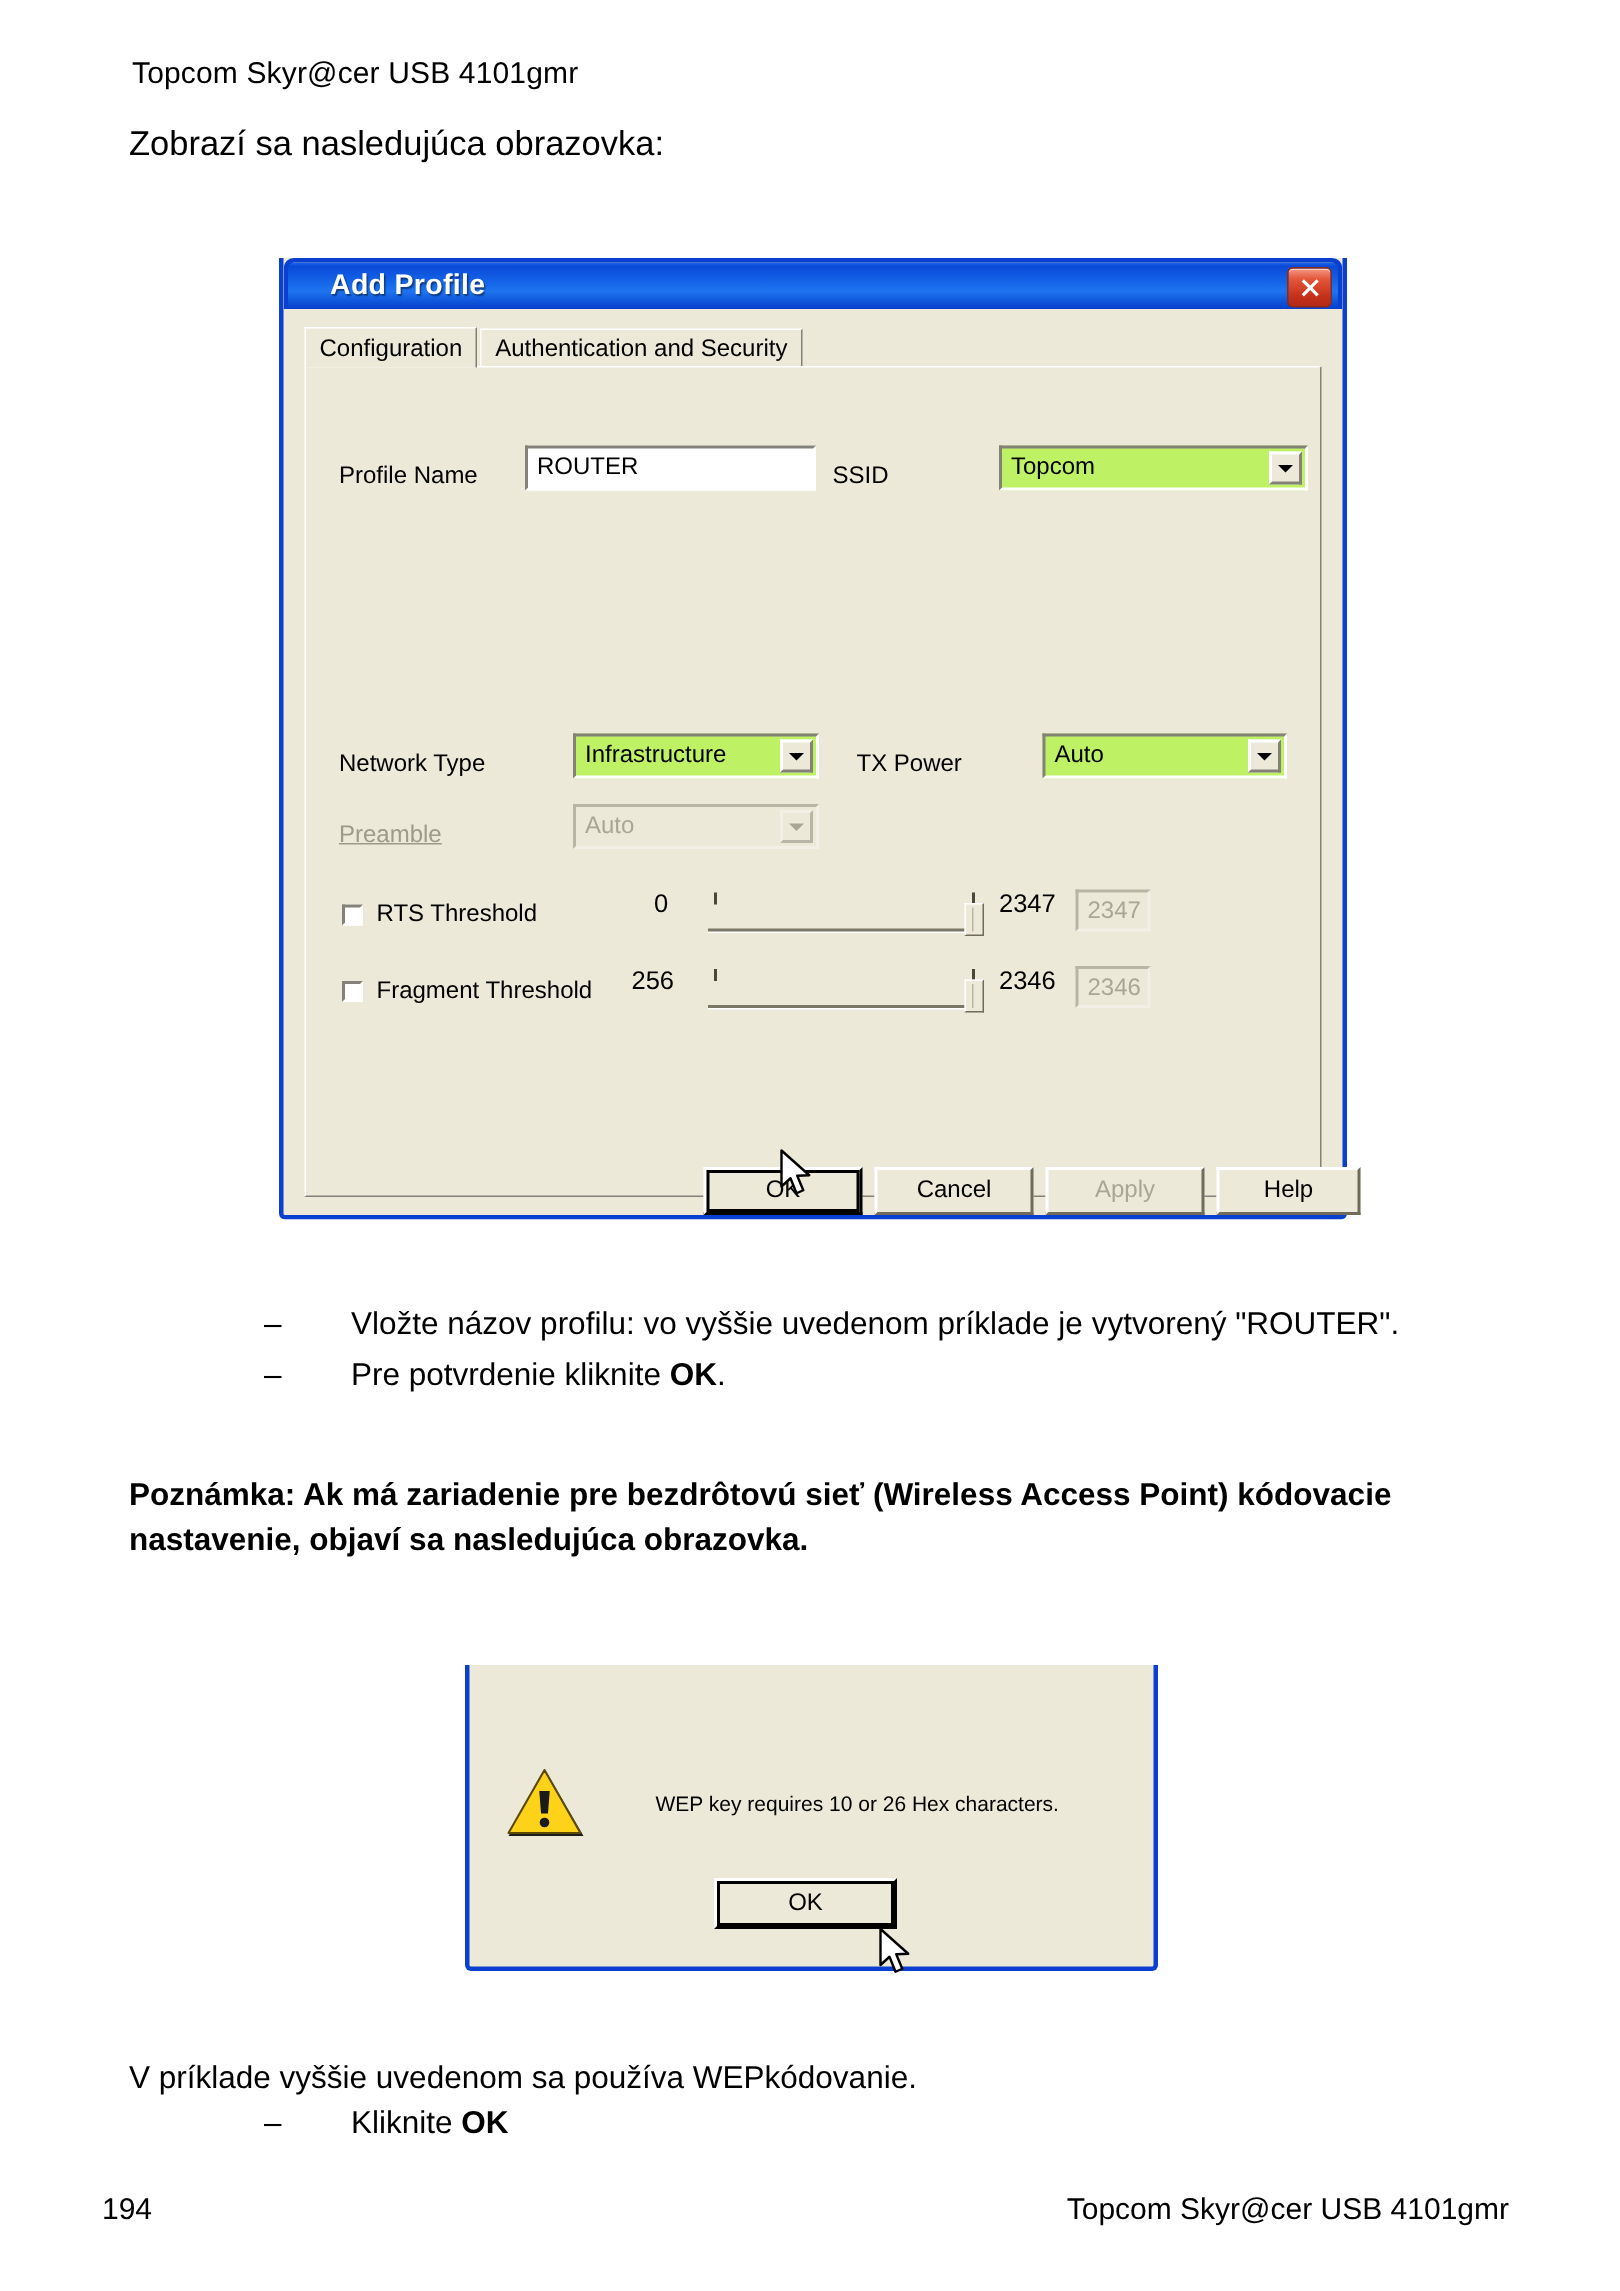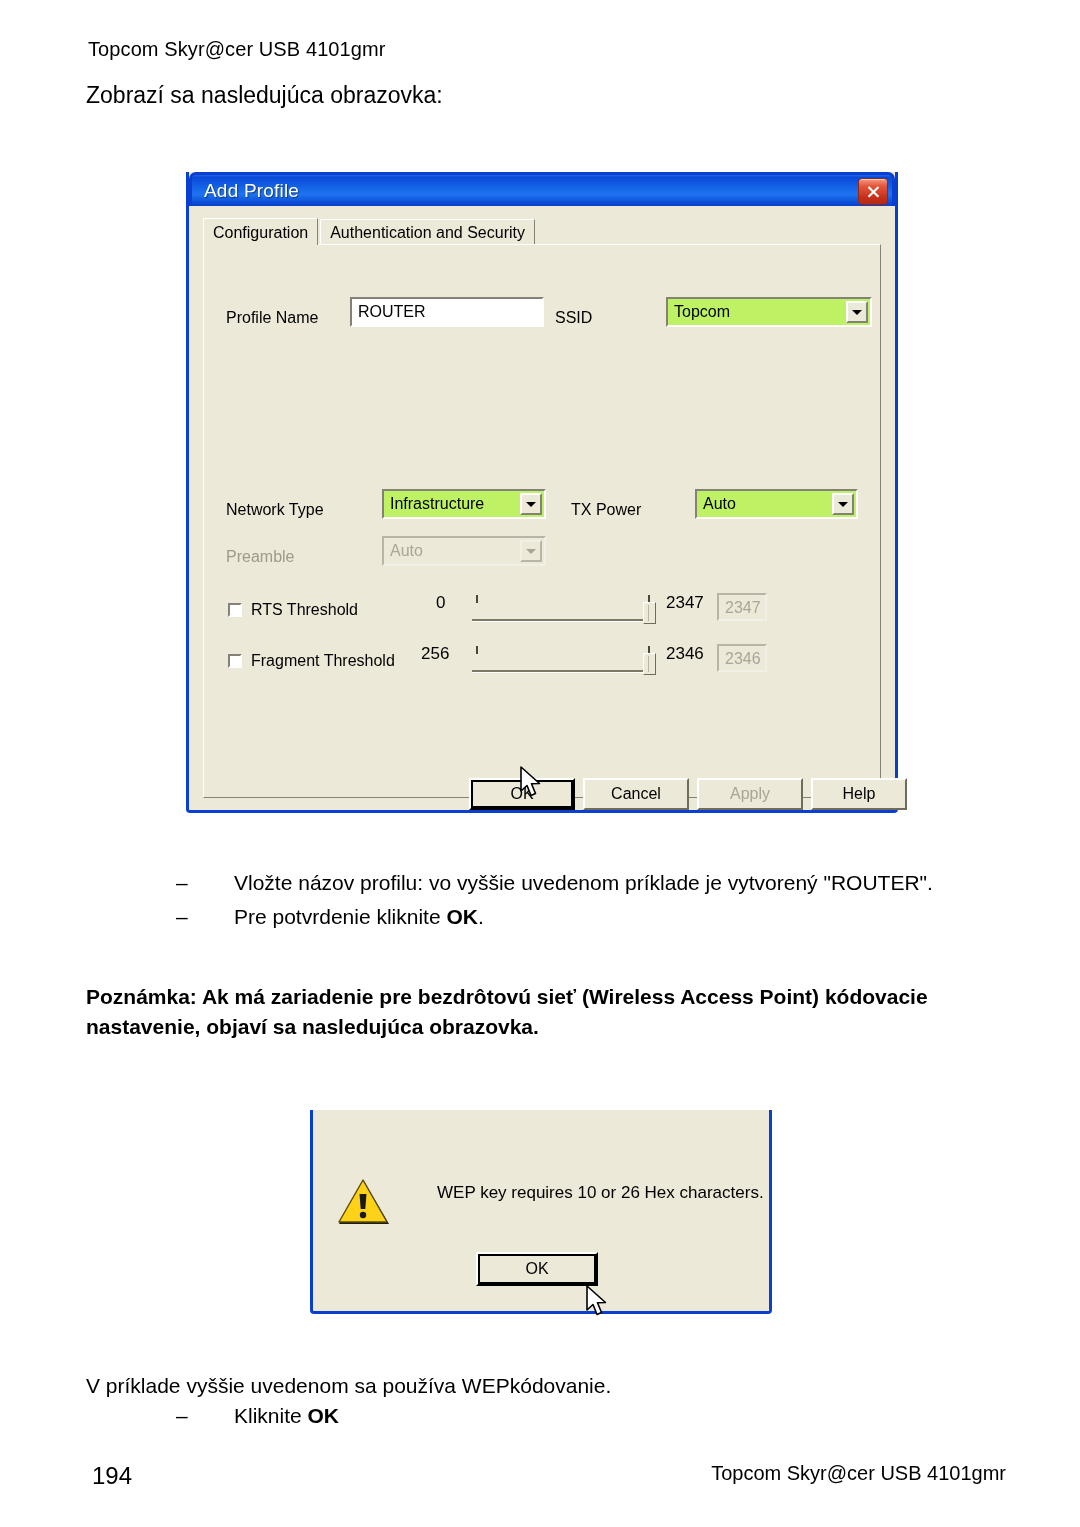--- a/index.html
+++ b/index.html
@@ -64,22 +64,22 @@
   .after-bullet {
     position: absolute;
     left: 176px; top: 1404px;
     font-size: 21px;
     display: flex;
   }
   .after-bullet .bullet-dash { width: 58px; flex: 0 0 58px; }
 
   .footer-page {
     position: absolute;
-    left: 92px; top: 1462px;
-    font-size: 24px;
+    left: 68px; top: 1462px;
+    font-size: 20px;
   }
   .footer-title {
     position: absolute;
     right: 74px; top: 1462px;
     font-size: 20px;
   }
 
   
   .xp-window {
     position: absolute;
@@ -95,23 +95,23 @@
     border: 3px solid #0a3fd0;
     border-bottom: none;
     border-radius: 7px 7px 0 0;
     box-sizing: border-box;
     display: flex;
     align-items: center;
     position: relative;
   }
   .xp-title {
     color: #fff;
-    font-weight: normal;
+    font-weight: bold;
     font-size: 19px;
-    margin-left: 12px;
+    margin-left: 28px;
     text-shadow: 1px 1px 1px rgba(0,0,0,.45);
     letter-spacing: .2px;
   }
   .xp-close {
     position: absolute;
     right: 4px; top: 3px;
     width: 28px; height: 25px;
     border-radius: 4px;
     background: linear-gradient(180deg,#f49a86 0%,#e4573a 28%,#c4301a 75%,#b52a16 100%);
     border: 1px solid #8d2a17;
@@ -181,21 +181,21 @@
     box-sizing: border-box;
   }
 
   
   .lbl {
     position: absolute;
     font-size: 16px;
     color: #000;
     white-space: nowrap;
   }
-  .lbl.disabled { color: #9d9a8c; }
+  .lbl.disabled { color: #9d9a8c; text-decoration: underline; }
 
   
   .xp-input {
     position: absolute;
     box-sizing: border-box;
     background: #ffffff;
     border: 2px solid;
     border-color: #848278 #ffffff #ffffff #848278;
     font-size: 16px;
     line-height: 26px;
@@ -407,22 +407,22 @@
 
   
   #raui-dialog {
     left: 310px; top: 1110px;
     width: 462px; height: 204px;
   }
   #raui-dialog .xp-titlebar { height: 38px; }
   #raui-dialog .dlg-body { top: 38px; }
   .raui-msg {
     position: absolute;
-    left: 124px; top: 35px;
-    font-size: 17px;
+    left: 124px; top: 46px;
+    font-size: 14px;
     white-space: nowrap;
   }
   .warn-icon {
     position: absolute;
     left: 24px; top: 30px;
     width: 54px; height: 50px;
   }
 </style>
 </head>
 <body>

